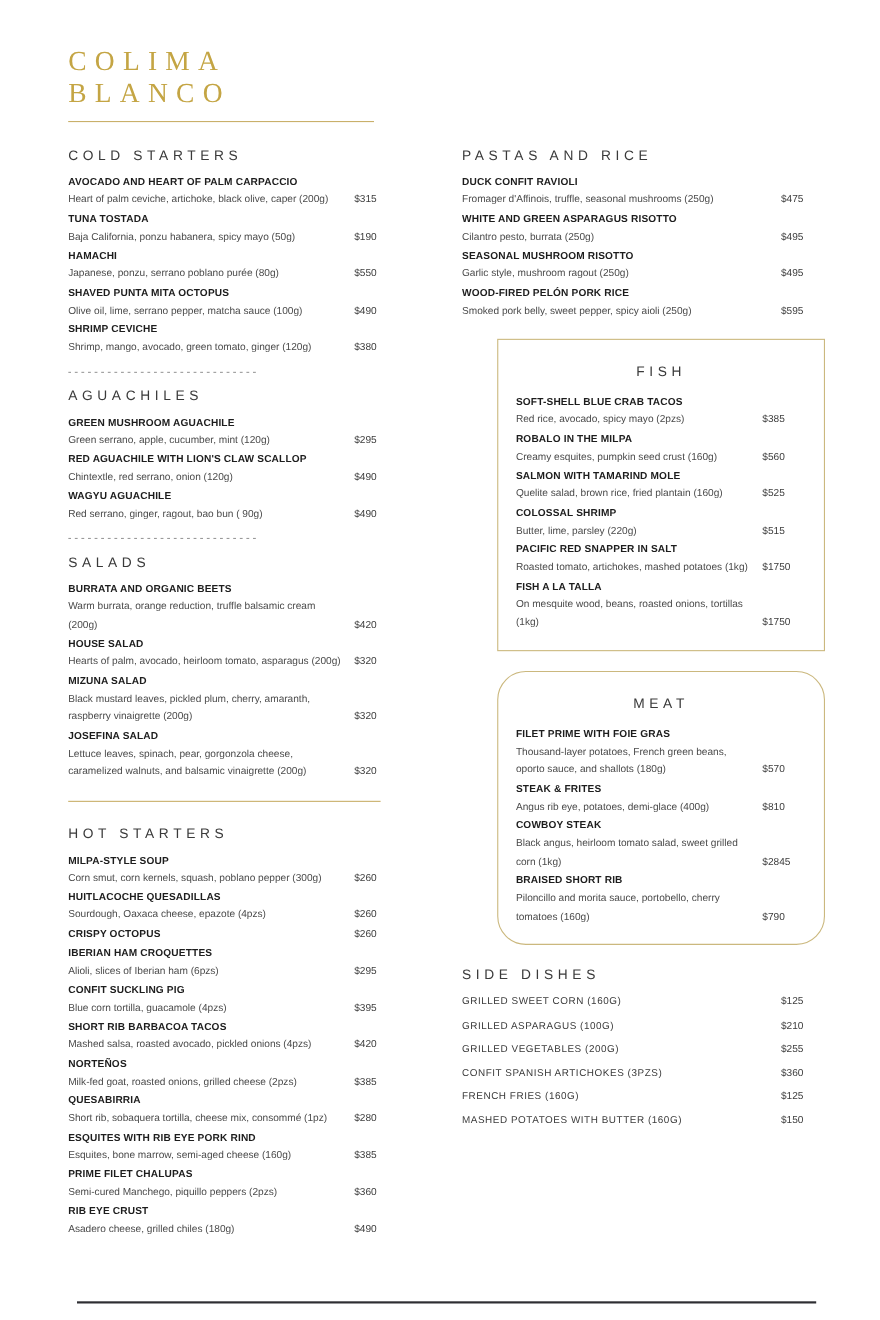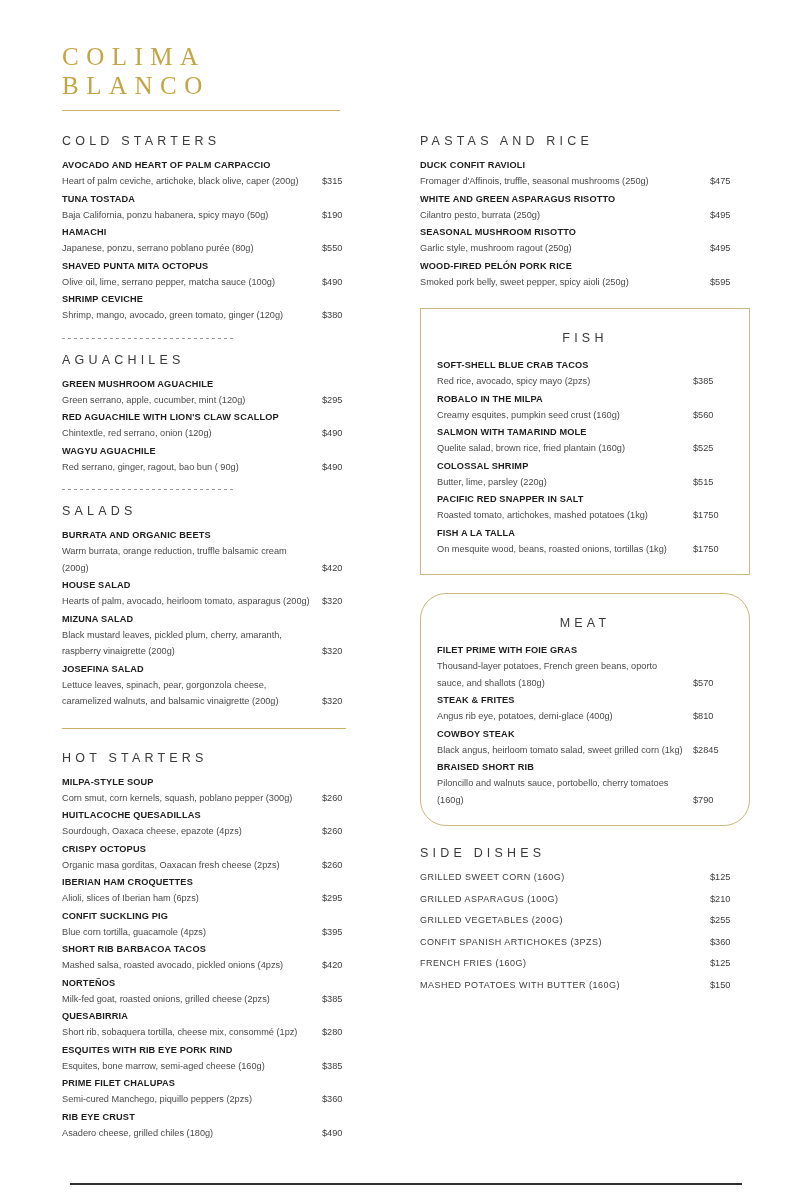--- a/index.html
+++ b/index.html
@@ -118,20 +118,21 @@
     height: 1px;
     background: #c9b06a;
     margin: 18px 0 22px 0;
   }
 
   
   .box {
     border: 1px solid #cbb87e;
     padding: 14px 16px 16px 16px;
     margin-top: 18px;
+    margin-left: 32px;
   }
   .box-title {
     text-align: center;
     font-size: 12.5px;
     letter-spacing: 4.2px;
     color: #3a3a3a;
     margin: 8px 0 12px 0;
     text-transform: uppercase;
   }
 
@@ -283,21 +284,20 @@
       <div class="item">
         <div class="item-body">
           <div class="item-name">HUITLACOCHE QUESADILLAS</div>
           <div class="item-desc">Sourdough, Oaxaca cheese, epazote (4pzs)</div>
         </div>
         <div class="item-price">$260</div>
       </div>
       <div class="item">
         <div class="item-body">
           <div class="item-name">CRISPY OCTOPUS</div>
-          <div class="item-desc">Organic masa gorditas, Oaxacan fresh cheese (2pzs)</div>
         </div>
         <div class="item-price">$260</div>
       </div>
       <div class="item">
         <div class="item-body">
           <div class="item-name">IBERIAN HAM CROQUETTES</div>
           <div class="item-desc">Alioli, slices of Iberian ham (6pzs)</div>
         </div>
         <div class="item-price">$295</div>
       </div>
@@ -446,21 +446,21 @@
         <div class="item">
           <div class="item-body">
             <div class="item-name">COWBOY STEAK</div>
             <div class="item-desc">Black angus, heirloom tomato salad, sweet grilled corn (1kg)</div>
           </div>
           <div class="item-price">$2845</div>
         </div>
         <div class="item">
           <div class="item-body">
             <div class="item-name">BRAISED SHORT RIB</div>
-            <div class="item-desc">Piloncillo and walnuts sauce, portobello, cherry tomatoes (160g)</div>
+            <div class="item-desc">Piloncillo and morita sauce, portobello, cherry tomatoes (160g)</div>
           </div>
           <div class="item-price">$790</div>
         </div>
       </div>
       <div class="sides-block">
         <div class="section-head">SIDE DISHES</div>
         <div class="side-row">
           <div class="side-name">GRILLED SWEET CORN (160g)</div>
           <div class="side-price">$125</div>
         </div>

